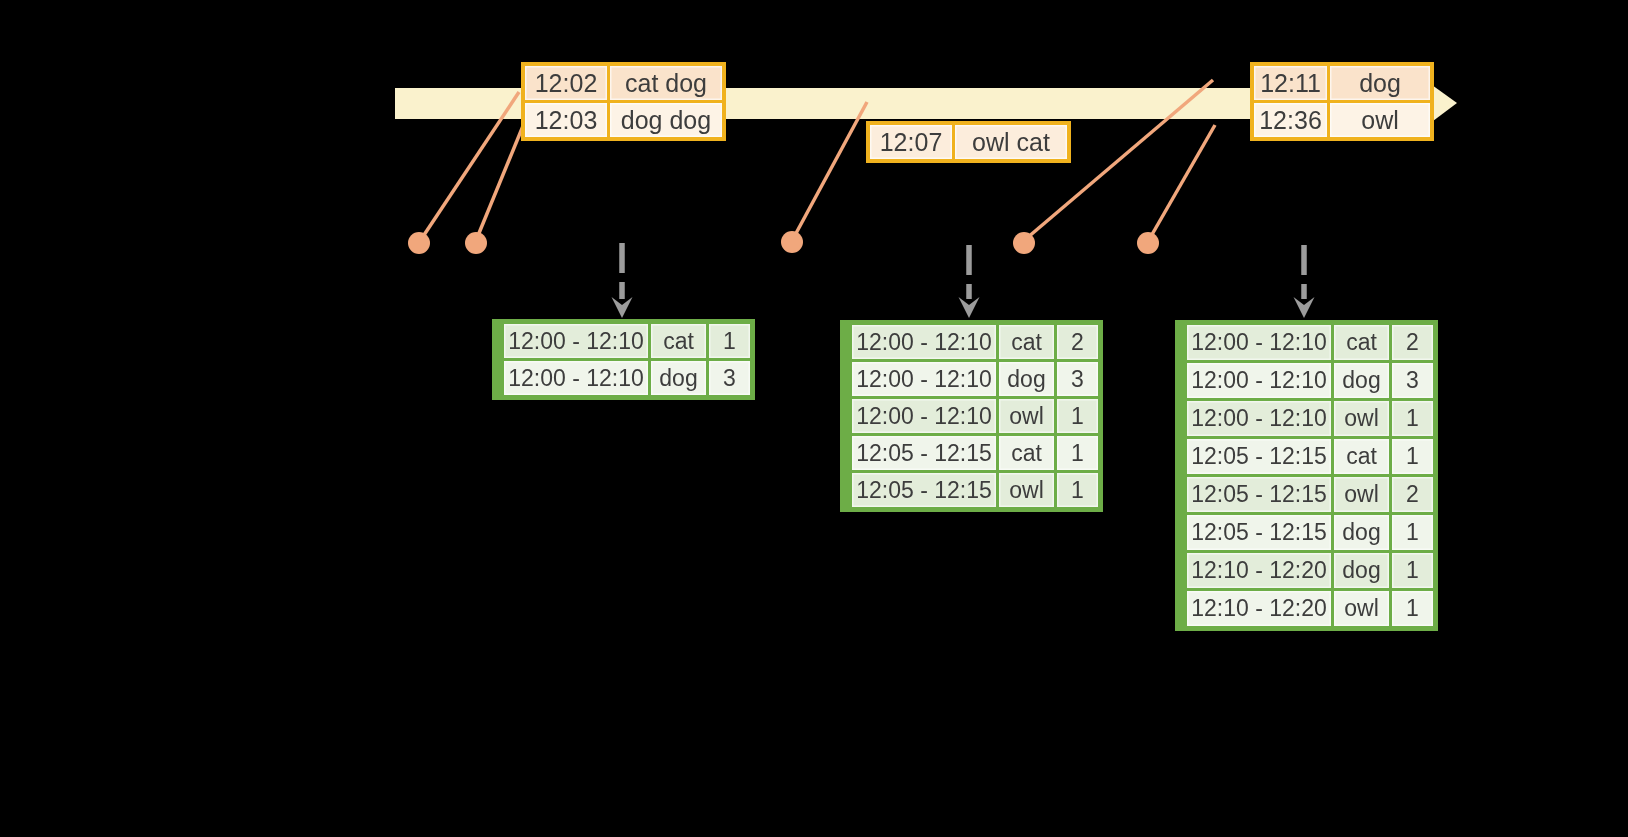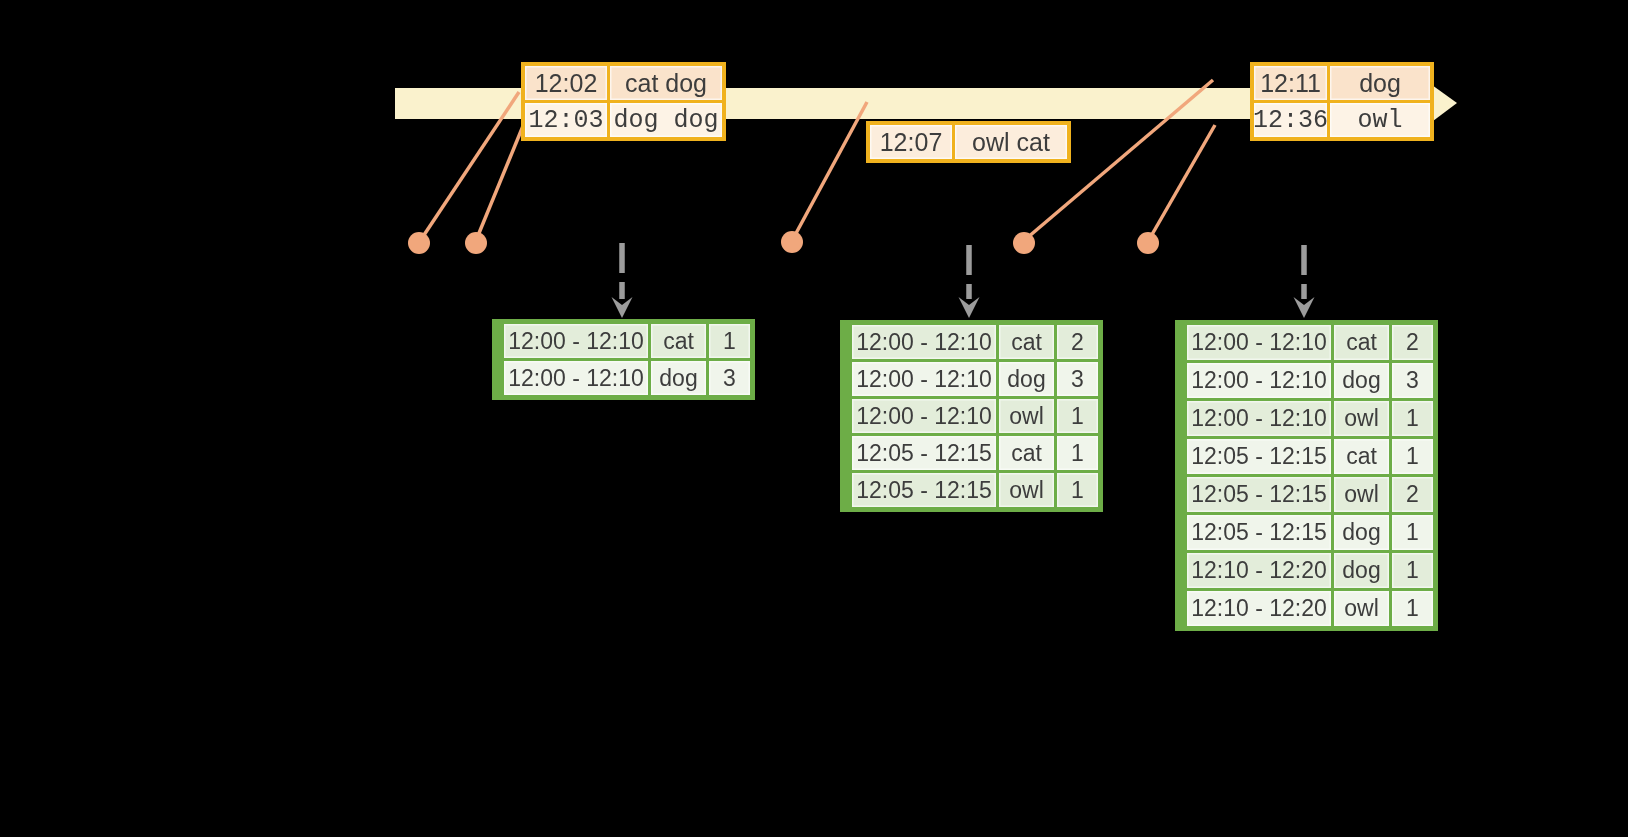--- a/index.html
+++ b/index.html
@@ -29,21 +29,21 @@
     grid-template-columns:82px 112px;grid-auto-rows:34px;
     background:var(--event-border);border:4px solid var(--event-border);
   }
   #event-table-3{grid-template-columns:73px 100px;}
   .event-table .cell{
     display:flex;align-items:center;justify-content:center;
     font-size:25px;color:var(--text);
     box-shadow:inset 0 0 0 1.5px rgba(255,255,255,.65);
   }
   .event-table .cell.alt-a{background:var(--event-row-dark);}
-  .event-table .cell.alt-b{background:var(--event-row-light);font-family:Liberation Mono, monospace;}
+  .event-table .cell.alt-b{background:var(--event-row-light);}
   #event-table-2 .cell{background:var(--event-row-mid);}
   
   .result-table{
     position:absolute;display:grid;gap:3px;
     grid-template-columns:144px 55px 41px;grid-auto-rows:34px;
     background:var(--result-border);border:5px solid var(--result-border);padding-left:7px;
   }
   #result-table-3{grid-auto-rows:35px;}
   .result-table .cell{
     display:flex;align-items:center;justify-content:center;

